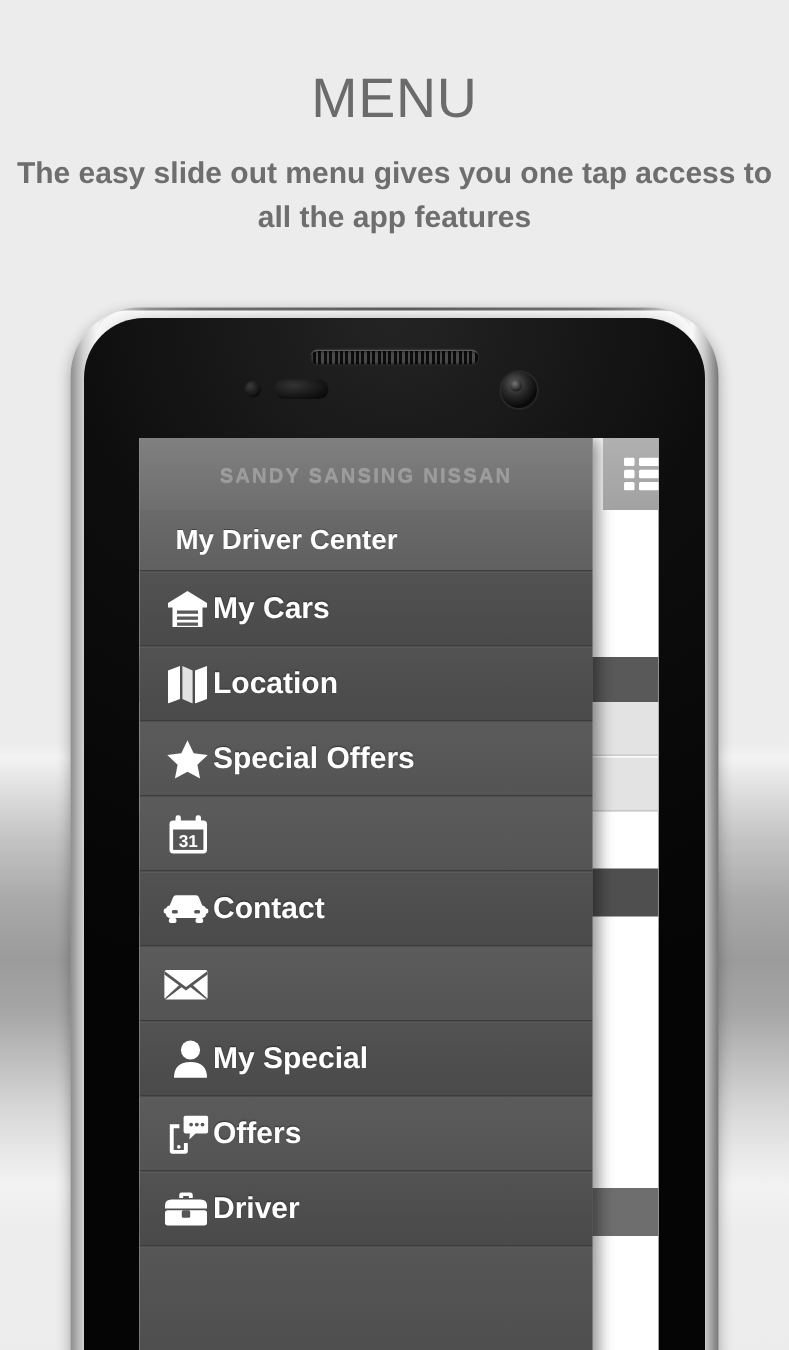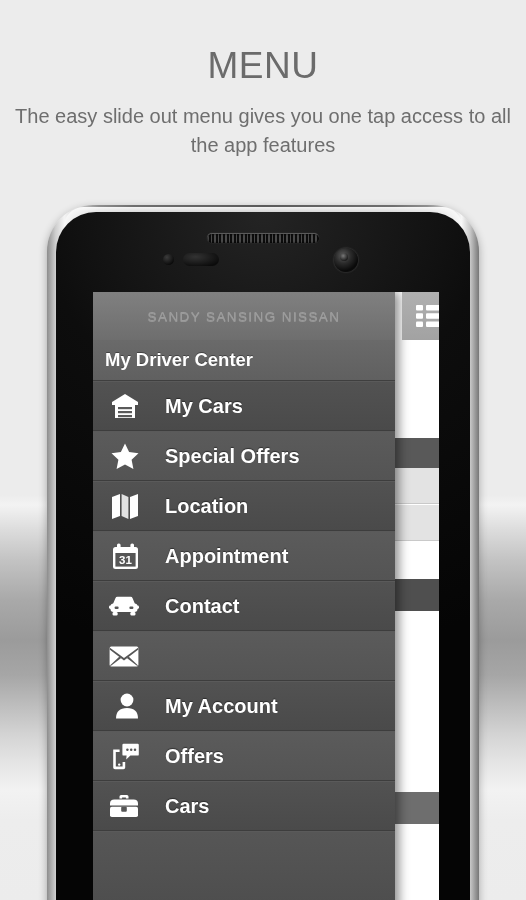--- a/index.html
+++ b/index.html
@@ -40,21 +40,21 @@
     margin-top:47px;
     font-size:37px;
     font-weight:400;
     color:#6b6b6b;
     letter-spacing:.5px;
     line-height:1;
   }
   #subtitle{
     margin-top:18px;
     font-size:20px;
-    font-weight:400;
+    font-weight:700;
     color:#6e6e6e;
     line-height:1.45;
   }
 
   
   #phone{
     position:absolute;
     left:47px; top:205px;
     width:432px; height:760px;
     z-index:6;
@@ -170,40 +170,40 @@
     background:linear-gradient(to bottom, #4d4d4d, #4a4a4a);
     box-shadow:4px 0 10px rgba(0,0,0,.45);
   }
   #brand-bar{
     position:relative;
     height:48px; width:302px;
     background:linear-gradient(to bottom, #808080 0%, #777 50%, #6e6e6e 100%);
     display:flex; align-items:center; justify-content:center;
   }
   #brand-text{
-    font-size:13.5px; font-weight:normal; color:#9c9c9c;
+    font-size:13.5px; font-weight:bold; color:#9c9c9c;
     letter-spacing:1.4px;
     text-shadow:0 1px 0 rgba(255,255,255,.25);
     white-space:nowrap;
   }
   #menu-toggle{
     position:absolute;
     left:309px; top:0;
     width:57px; height:48px;
     background:linear-gradient(to bottom, #b0b0b0, #a2a2a2);
     display:flex; align-items:center; justify-content:center;
     z-index:4;
   }
   #menu-toggle .glyph{ display:block; }
 
   .section-head{
     height:41px; width:302px;
     background:linear-gradient(to bottom, #6a6a6a, #606060);
     display:flex; align-items:center;
-    padding-left:12px;
+    padding-left:24px;
     color:#ffffff; font-size:18.5px; font-weight:bold;
     border-bottom:1px solid #3f3f3f;
     text-shadow:0 -1px 0 rgba(0,0,0,.35);
   }
 
   .menu-row{
     height:50px; width:302px;
     display:flex; align-items:center;
     padding-left:12px;
     border-bottom:1px solid #3d3d3d;
@@ -212,21 +212,21 @@
   }
   .menu-row.alt{
     background:linear-gradient(to bottom, #5b5b5b 0%, #545454 100%);
   }
   .menu-row .icon{
     width:34px; height:32px;
     display:flex; align-items:center; justify-content:flex-end;
     flex:0 0 34px;
   }
   .menu-row .label{
-    margin-left:26px;
+    margin-left:3px;
     color:#fff; font-size:20px; font-weight:bold;
     text-shadow:0 -1px 1px rgba(0,0,0,.45);
     white-space:nowrap;
   }
   #drawer-tail{
     width:302px;
     background:linear-gradient(to bottom, #565656 0%, #4e4e4e 60%, #555 100%);
     border-top:1px solid #5a5a5a;
     height:120px;
   }
@@ -295,51 +295,50 @@
             <svg width="28" height="26" viewBox="0 0 28 26">
               <path d="M14 1 L27 9 L27 12 L24 12 L24 25 L4 25 L4 12 L1 12 L1 9 Z" fill="#fff"></path>
               <rect x="7" y="14" width="14" height="2.2" fill="#5a5a5a"></rect>
               <rect x="7" y="18" width="14" height="2.2" fill="#5a5a5a"></rect>
               <rect x="7" y="22" width="14" height="2.2" fill="#5a5a5a"></rect>
             </svg>
           </span>
           <span class="label">My Cars</span>
         </div>
 
-        <div class="menu-row alt">
-          <span class="icon">
-            <svg width="28" height="27" viewBox="0 0 28 27">
-              <path d="M14 0.5 L18.1 9.1 L27.5 10.3 L20.6 16.8 L22.4 26 L14 21.5 L5.6 26 L7.4 16.8 L0.5 10.3 L9.9 9.1 Z" fill="#fff"></path>
-            </svg>
-          </span>
-          <span class="label">Special Offers</span>
-        </div>
-
         <div class="menu-row">
           <span class="icon">
             <svg width="28" height="26" viewBox="0 0 28 26">
               <path d="M1 4 L9 1 L9 23 L1 26 Z" fill="#fff"></path>
               <path d="M10.6 1 L17.4 4 L17.4 26 L10.6 23 Z" fill="#e2e2e2"></path>
               <path d="M19 4 L27 1 L27 23 L19 26 Z" fill="#fff"></path>
             </svg>
           </span>
           <span class="label">Location</span>
+        </div>
+
+        <div class="menu-row alt">
+          <span class="icon">
+            <svg width="28" height="27" viewBox="0 0 28 27">
+              <path d="M14 0.5 L18.1 9.1 L27.5 10.3 L20.6 16.8 L22.4 26 L14 21.5 L5.6 26 L7.4 16.8 L0.5 10.3 L9.9 9.1 Z" fill="#fff"></path>
+            </svg>
+          </span>
+          <span class="label">Special Offers</span>
         </div>
 
         <div class="menu-row alt">
           <span class="icon">
             <svg width="27" height="27" viewBox="0 0 27 27">
               <rect x="1" y="4" width="25" height="22" rx="2.5" fill="#fff"></rect>
               <rect x="3.4" y="10" width="20.2" height="13.6" fill="#565656"></rect>
               <rect x="5" y="0.5" width="3.6" height="6" rx="1.6" fill="#fff"></rect>
               <rect x="18.4" y="0.5" width="3.6" height="6" rx="1.6" fill="#fff"></rect>
               <text x="13.5" y="21.4" font-family="'Liberation Sans',sans-serif" font-size="11.5" font-weight="bold" fill="#fff" text-anchor="middle">31</text>
             </svg>
           </span>
-          <span class="label">Appointment</span>
         </div>
 
         <div class="menu-row">
           <span class="icon">
             <svg width="30" height="22" viewBox="0 0 30 22">
               <path d="M4 9 L6.4 3.2 Q6.9 1.8 8.4 1.8 L21.6 1.8 Q23.1 1.8 23.6 3.2 L26 9 Z" fill="#fff"></path>
               <rect x="1.5" y="8.6" width="27" height="8.4" rx="3" fill="#fff"></rect>
               <rect x="0" y="10.6" width="3" height="3.4" rx="1.4" fill="#fff"></rect>
               <rect x="27" y="10.6" width="3" height="3.4" rx="1.4" fill="#fff"></rect>
               <rect x="3.6" y="17" width="5" height="3.4" rx="1.2" fill="#fff"></rect>
@@ -362,21 +361,21 @@
           </span>
         </div>
 
         <div class="menu-row">
           <span class="icon">
             <svg width="24" height="26" viewBox="0 0 24 26">
               <circle cx="12" cy="7" r="6.4" fill="#fff"></circle>
               <path d="M12 15 Q23 15 23 25.5 L1 25.5 Q1 15 12 15 Z" fill="#fff"></path>
             </svg>
           </span>
-          <span class="label">My Account</span>
+          <span class="label">My Special</span>
         </div>
 
         <div class="menu-row alt">
           <span class="icon">
             <svg width="28" height="27" viewBox="0 0 28 27">
               <path d="M2.2 6.5 L2.2 24.4 Q2.2 26.2 4 26.2 L12.4 26.2 Q14.2 26.2 14.2 24.4 L14.2 19 L11.6 19 L11.6 23.6 L4.8 23.6 L4.8 9.1 L8.6 9.1 L8.6 6.5 Z" fill="#fff"></path>
               <circle cx="8.2" cy="21.6" r="1.2" fill="#fff"></circle>
               <path d="M12.6 0.8 L26.6 0.8 Q27.8 0.8 27.8 2 L27.8 11.4 Q27.8 12.6 26.6 12.6 L19.4 12.6 L15.2 16.6 L15.6 12.6 L12.6 12.6 Q11.4 12.6 11.4 11.4 L11.4 2 Q11.4 0.8 12.6 0.8 Z" fill="#fff"></path>
               <circle cx="16.4" cy="6.7" r="1.25" fill="#565656"></circle>
               <circle cx="20.2" cy="6.7" r="1.25" fill="#565656"></circle>
@@ -388,21 +387,21 @@
 
         <div class="menu-row">
           <span class="icon">
             <svg width="30" height="24" viewBox="0 0 30 24">
               <path d="M10.5 4.6 L10.5 2.6 Q10.5 1 12.1 1 L17.9 1 Q19.5 1 19.5 2.6 L19.5 4.6 L16.9 4.6 L16.9 3.4 L13.1 3.4 L13.1 4.6 Z" fill="#fff"></path>
               <path d="M1 9.6 Q1 5.6 5.4 5.6 L24.6 5.6 Q29 5.6 29 9.6 L29 11.6 L1 11.6 Z" fill="#fff"></path>
               <rect x="1" y="12.8" width="28" height="10.2" rx="1.8" fill="#fff"></rect>
               <rect x="12.2" y="12.8" width="5.6" height="5" rx="1" fill="#565656"></rect>
             </svg>
           </span>
-          <span class="label">Cars</span>
+          <span class="label">Driver</span>
         </div>
 
         <div id="drawer-tail"></div>
       </div>
 
     </div>
   </div>
 </div>
 
 </body></html>

